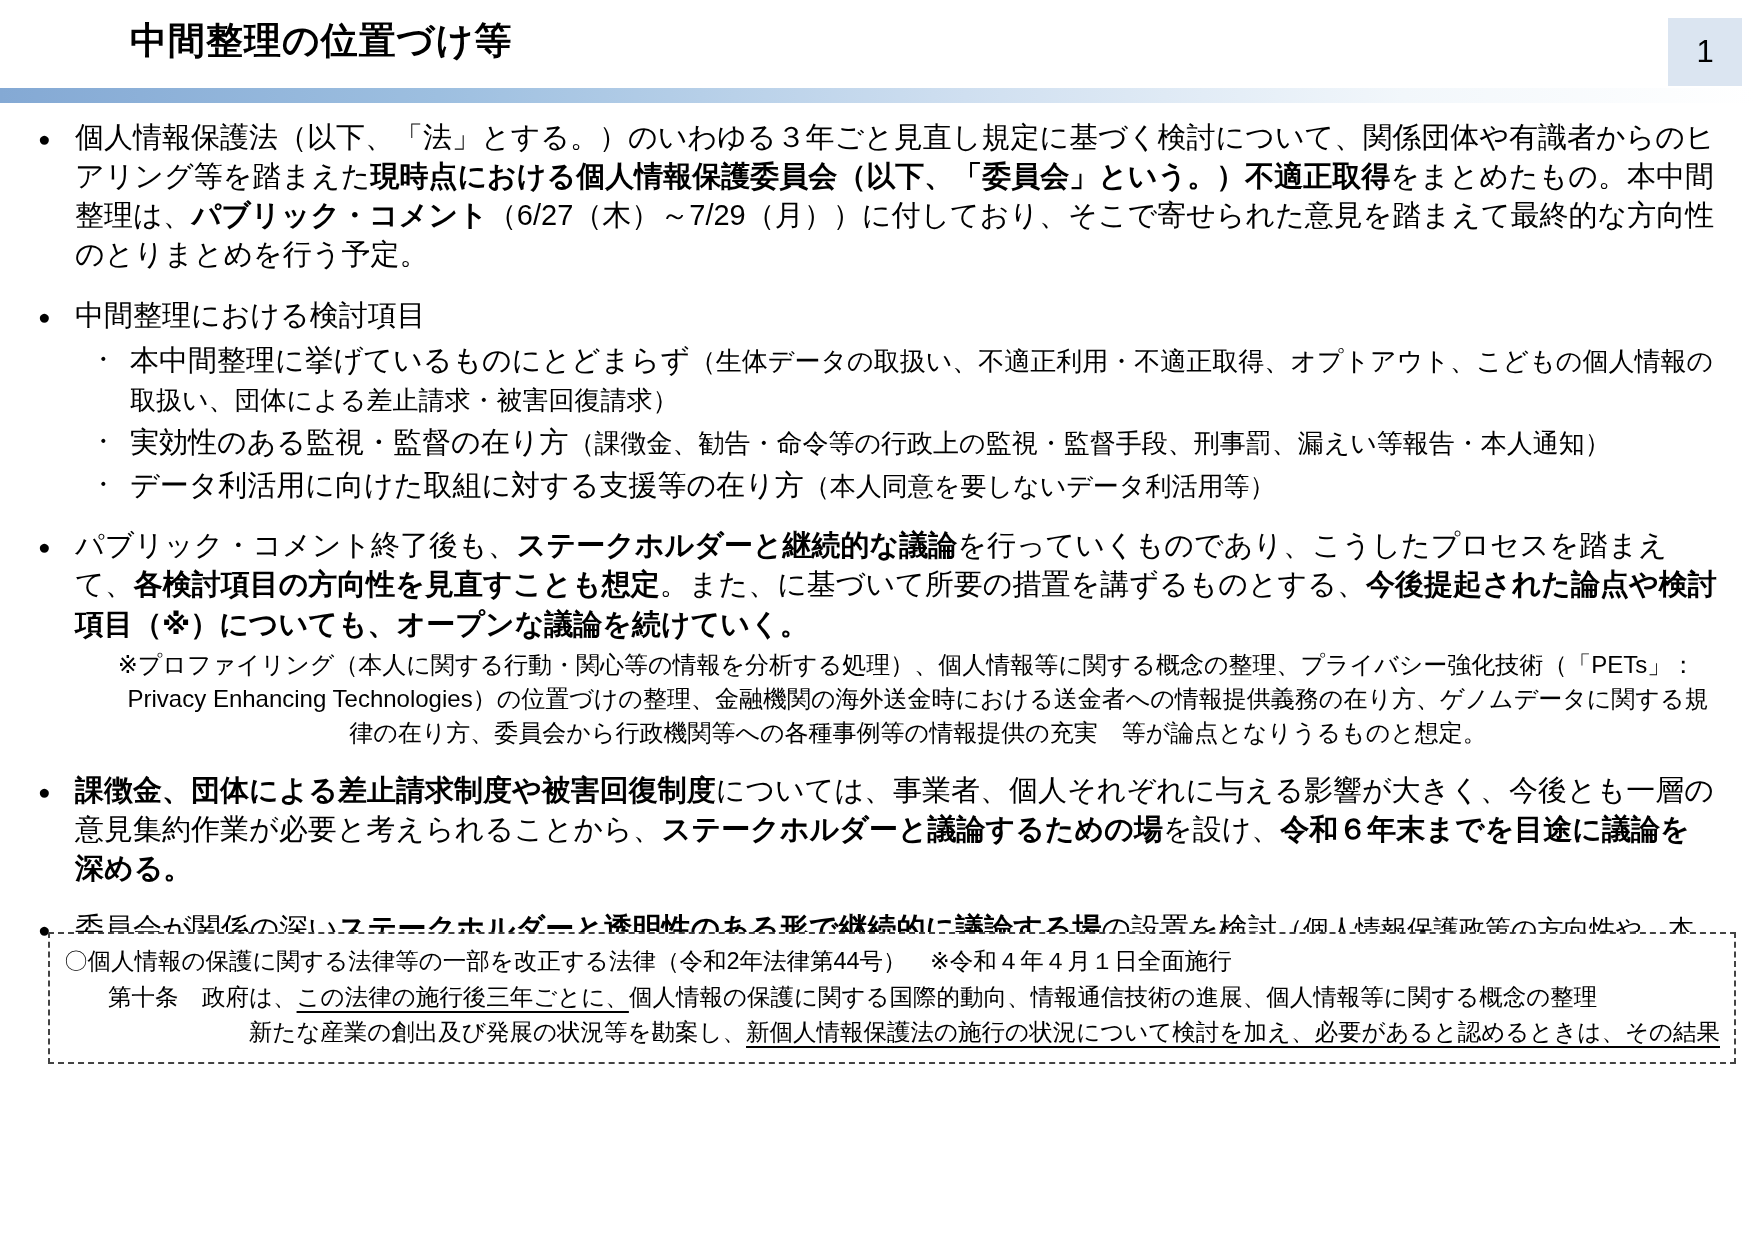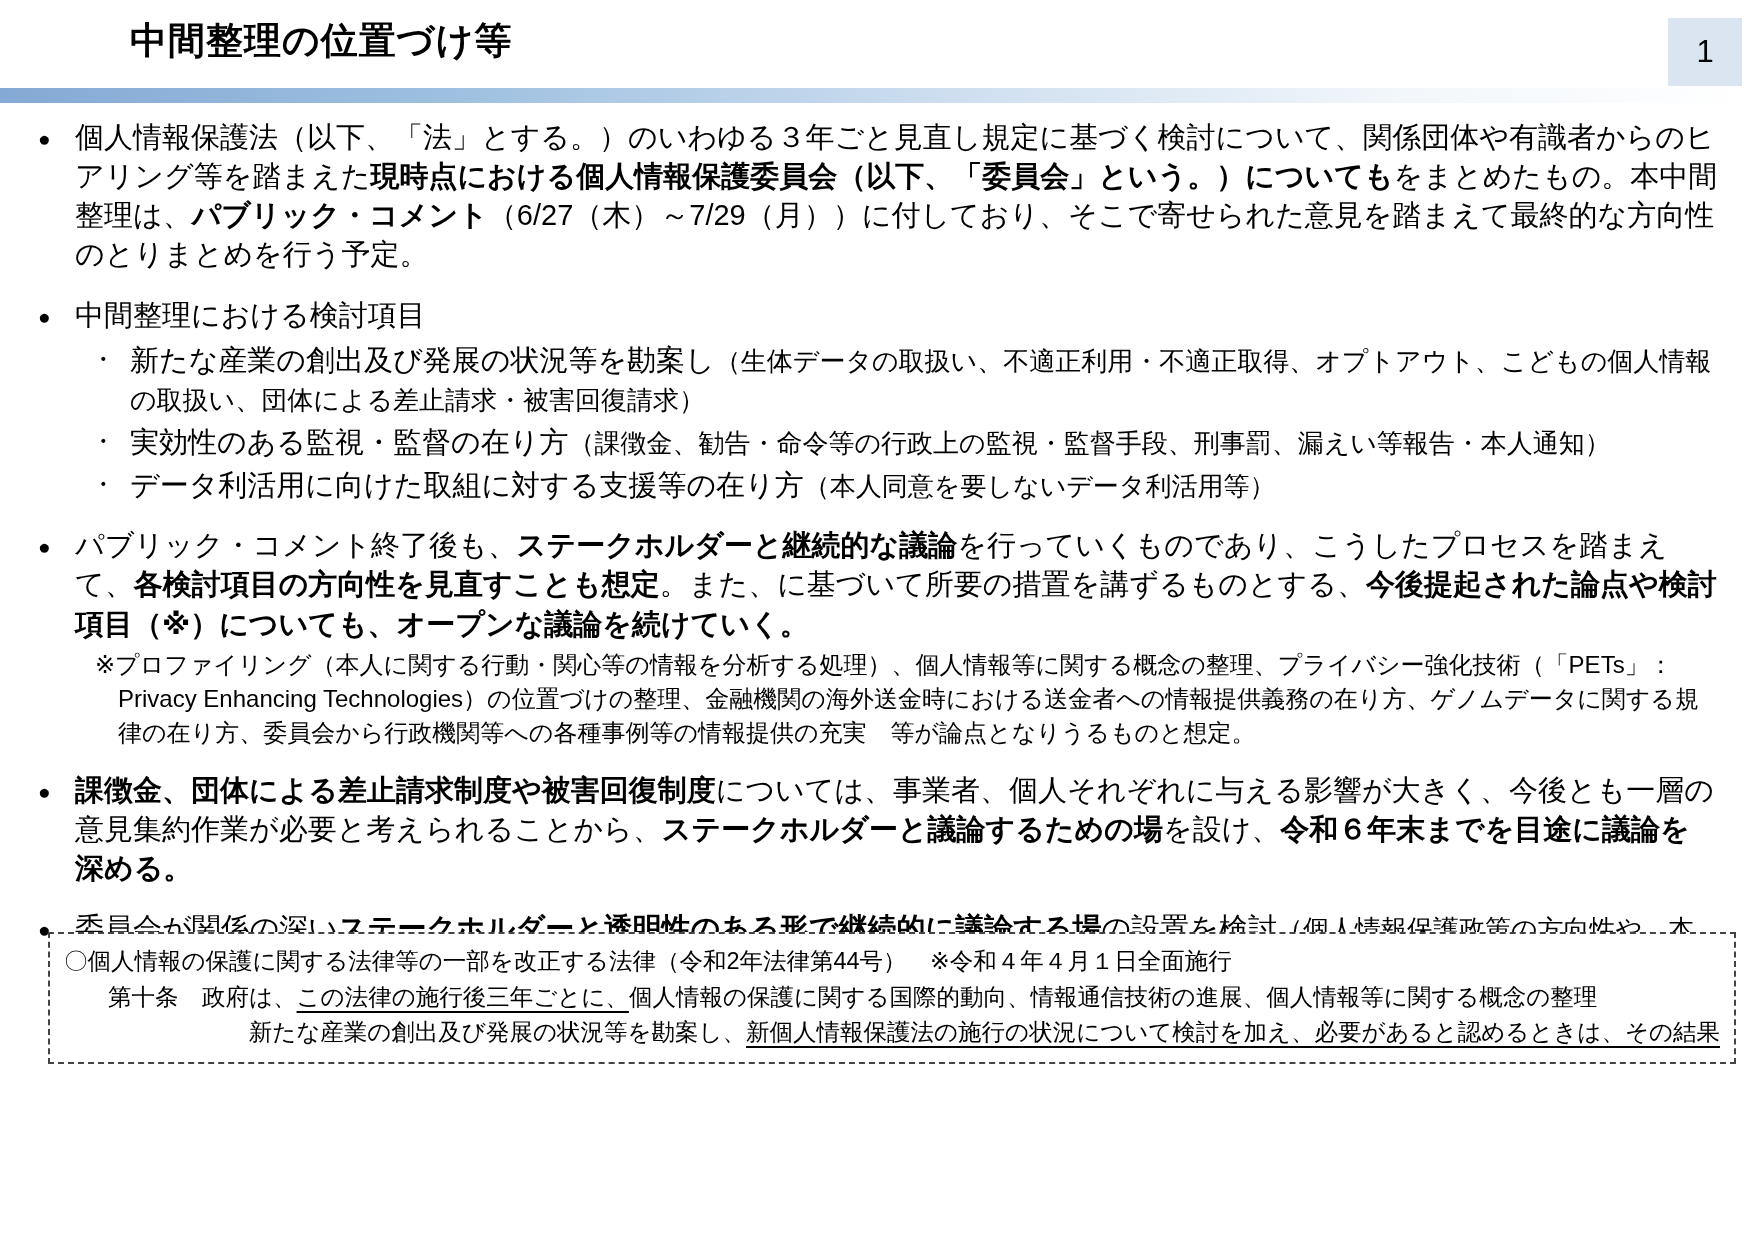--- a/index.html
+++ b/index.html
@@ -67,50 +67,50 @@
 <div class="slide">
 
   <div class="title">中間整理の位置づけ等</div>
   <div class="gradient-bar"></div>
   <div class="page-num">1</div>
 
   <div class="content">
 
     <div class="brow">
       <span class="bmark">●</span>
-      <span class="btext"><span>個人情報保護法（以下、「法」とする。）のいわゆる３年ごと見直し規定に基づく検討について、関係団体や有識者からのヒアリング等を踏まえた</span><span class="b">現時点における個人情報保護委員会（以下、「委員会」という。）についても</span><span>をまとめたもの。本中間整理は、</span><span class="b">パブリック・コメント</span><span>（6/27（木）～7/29（月））に付しており、そこで寄せられた意見を踏まえて最終的な方向性のとりまとめを行う予定。</span></span>
+      <span class="btext"><span>個人情報保護法（以下、「法」とする。）のいわゆる３年ごと見直し規定に基づく検討について、関係団体や有識者からのヒアリング等を踏まえた</span><span class="b">現時点における個人情報保護委員会（以下、「委員会」という。）不適正取得</span><span>をまとめたもの。本中間整理は、</span><span class="b">パブリック・コメント</span><span>（6/27（木）～7/29（月））に付しており、そこで寄せられた意見を踏まえて最終的な方向性のとりまとめを行う予定。</span></span>
     </div>
 
     <div>
       <div class="brow">
         <span class="bmark">●</span>
         <span class="btext"><span>中間整理における検討項目</span></span>
       </div>
       <div class="sublist">
         <div class="subrow">
           <span class="smark">・</span>
-          <span class="btext"><span>新たな産業の創出及び発展の状況等を勘案し</span><span class="sm">（生体データの取扱い、不適正利用・不適正取得、オプトアウト、こどもの個人情報の取扱い、団体による差止請求・被害回復請求）</span></span>
+          <span class="btext"><span>本中間整理に挙げているものにとどまらず</span><span class="sm">（生体データの取扱い、不適正利用・不適正取得、オプトアウト、こどもの個人情報の取扱い、団体による差止請求・被害回復請求）</span></span>
         </div>
         <div class="subrow">
           <span class="smark">・</span>
           <span class="btext"><span>実効性のある監視・監督の在り方</span><span class="sm">（課徴金、勧告・命令等の行政上の監視・監督手段、刑事罰、漏えい等報告・本人通知）</span></span>
         </div>
         <div class="subrow">
           <span class="smark">・</span>
           <span class="btext"><span>データ利活用に向けた取組に対する支援等の在り方</span><span class="sm">（本人同意を要しないデータ利活用等）</span></span>
         </div>
       </div>
     </div>
 
     <div>
       <div class="brow">
         <span class="bmark">●</span>
         <span class="btext"><span>パブリック・コメント終了後も、</span><span class="b">ステークホルダーと継続的な議論</span><span>を行っていくものであり、こうしたプロセスを踏まえて、</span><span class="b">各検討項目の方向性を見直すことも想定</span><span>。また、に基づいて所要の措置を講ずるものとする、</span><span class="b">今後提起された論点や検討項目（※）についても、オープンな議論を続けていく。</span></span>
       </div>
-      <div class="note" style="margin-top:4px;"><span>※プロファイリング（本人に関する行動・関心等の情報を分析する処理）、個人情報等に関する概念の整理、プライバシー強化技術（「PETs」：Privacy Enhancing Technologies）の位置づけの整理、金融機関の海外送金時における送金者への情報提供義務の在り方、ゲノムデータに関する規律の在り方、委員会から行政機関等への各種事例等の情報提供の充実　等が論点となりうるものと想定。</span></div>
+      <div class="note" style="margin-top:4px;text-align:center;"><span>※プロファイリング（本人に関する行動・関心等の情報を分析する処理）、個人情報等に関する概念の整理、プライバシー強化技術（「PETs」：Privacy Enhancing Technologies）の位置づけの整理、金融機関の海外送金時における送金者への情報提供義務の在り方、ゲノムデータに関する規律の在り方、委員会から行政機関等への各種事例等の情報提供の充実　等が論点となりうるものと想定。</span></div>
     </div>
 
     <div class="brow">
       <span class="bmark">●</span>
       <span class="btext"><span class="b">課徴金、団体による差止請求制度や被害回復制度</span><span>については、事業者、個人それぞれに与える影響が大きく、今後とも一層の意見集約作業が必要と考えられることから、</span><span class="b">ステークホルダーと議論するための場</span><span>を設け、</span><span class="b">令和６年末までを目途に議論を深める。</span></span>
     </div>
 
     <div class="brow">
       <span class="bmark">●</span>
       <span class="btext"><span>委員会が関係の深い</span><span class="b">ステークホルダーと透明性のある形で継続的に議論する場</span><span>の設置を検討</span><span class="sm">（個人情報保護政策の方向性や、本人同意を要しない公益に資するデータ利活用に関係するガイドライン等の見直しの在り方の検討等）。</span></span>

